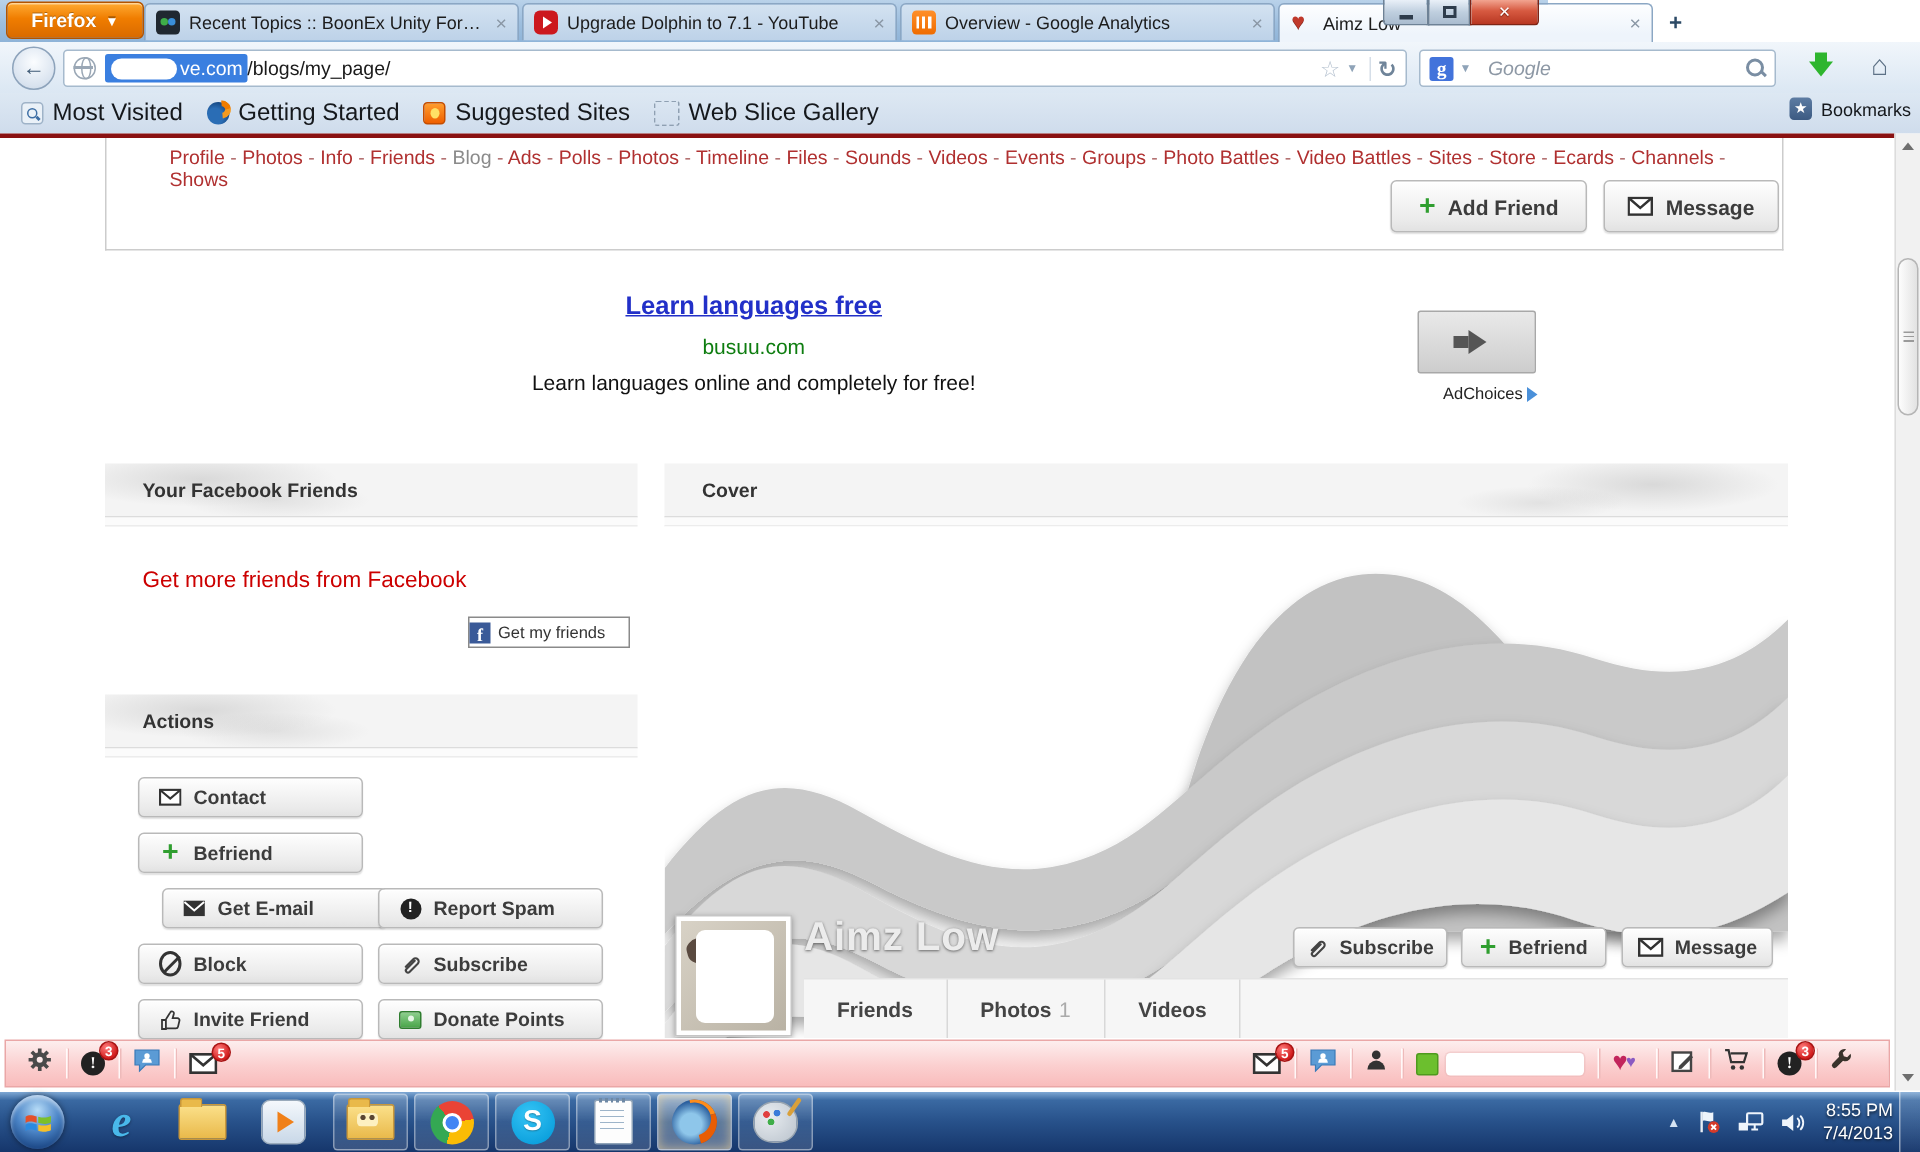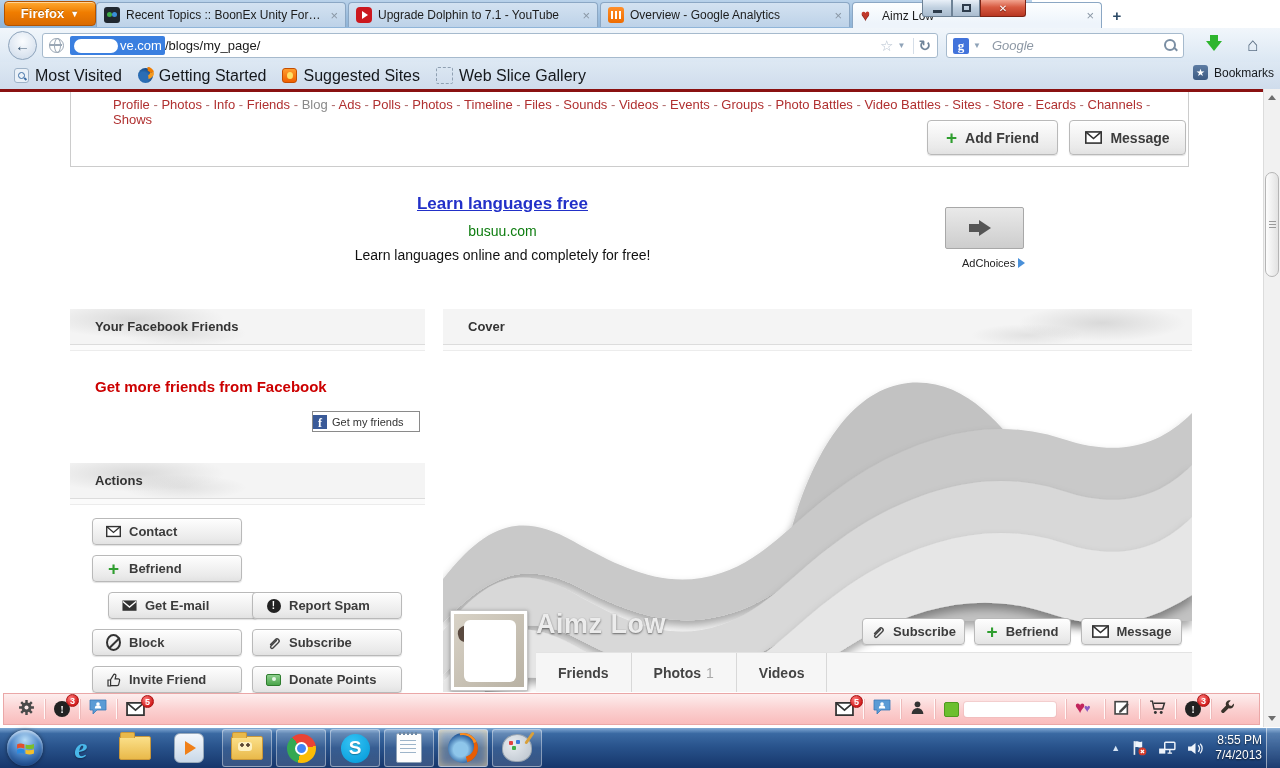--- a/index.html
+++ b/index.html
@@ -131,21 +131,21 @@
   
   .sechead{height:36px;background:#f4f4f4;border-bottom:1px solid #dcdcdc;display:flex;align-items:center;box-sizing:border-box;position:absolute;}
   .sechead::after{content:"";position:absolute;left:0;right:0;top:36px;height:5px;background:#fbfbfb;border-bottom:1px solid #ececec;}
   .sechead .lbl{font-size:13px;font-weight:bold;color:#333;margin-left:25px;position:relative;z-index:2;}
   .gr-left{background:#f4f4f4;background-image:radial-gradient(ellipse 130px 26px at 18% 30%,rgba(120,120,120,.22),transparent 70%),radial-gradient(ellipse 90px 18px at 32% 70%,rgba(120,120,120,.15),transparent 70%);}
   .gr-right{background:#f4f4f4;background-image:radial-gradient(ellipse 120px 26px at 88% 40%,rgba(120,120,120,.22),transparent 70%),radial-gradient(ellipse 80px 16px at 78% 75%,rgba(120,120,120,.15),transparent 70%);}
   .fbhead{left:70px;top:309px;width:355px;}
   .actshead{left:70px;top:463px;width:355px;}
   .coverhead{left:443px;top:309px;width:749px;}
 
-  .fbpromo{left:95px;top:378px;font-size:15px;font-weight:bold;color:#cc0000;}
+  .fbpromo{left:95px;top:378px;font-size:15px;font-weight:normal;color:#cc0000;}
   .getfriends{left:312px;top:411px;width:108px;height:21px;border:1px solid #8a8a8a;background:#fff;display:flex;align-items:center;gap:5px;padding:0 0;box-sizing:border-box;font-size:11px;color:#333;}
   .fbic{width:14px;height:14px;background:#3a5a98;color:#fff;font-family:"Liberation Serif",serif;font-weight:bold;font-size:12px;display:flex;align-items:flex-end;justify-content:center;line-height:1;}
   .fbic::after{content:"f";}
 
   
   .act{width:150px;height:27px;justify-content:flex-start;padding-left:13px;font-size:13px;}
   .i14{width:15px;height:15px;flex:0 0 15px;display:flex;align-items:center;justify-content:center;}
   .g-ast{color:#333;font-size:17px;font-weight:bold;line-height:0.8;}
   .g-ast::after{content:"∗";}
   .excl{width:14px;height:14px;border-radius:50%;background:#222;color:#fff;font-size:10px;font-weight:bold;display:flex;align-items:center;justify-content:center;}

